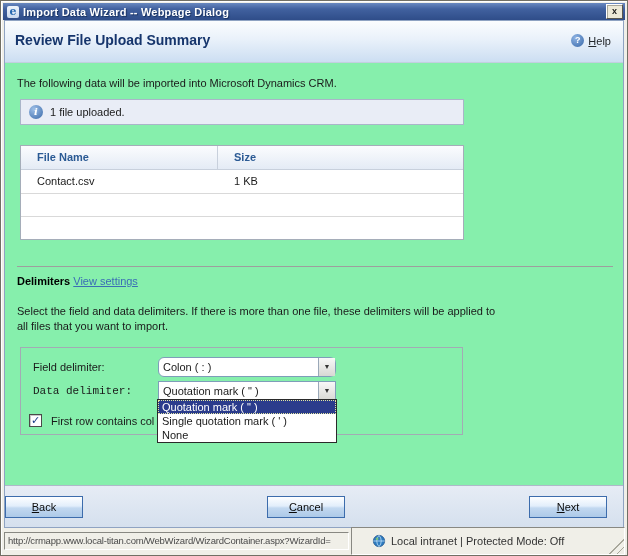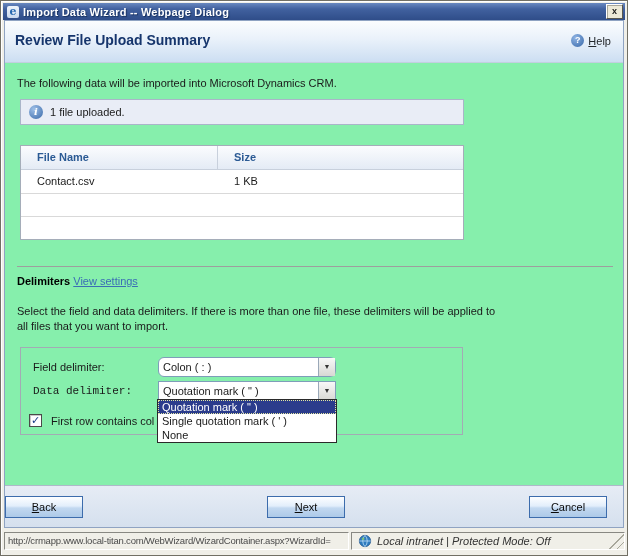--- a/index.html
+++ b/index.html
@@ -155,23 +155,23 @@
     position:absolute; left:2px; right:2px; bottom:3px; height:22px;
     background:#f0efe8; display:flex; align-items:center; font-size:11px; color:#333;
   }
   .url-field {
     width:345px; height:18px; margin-left:1px; flex:none;
     border-top:1px solid #888882; border-left:1px solid #888882;
     border-right:1px solid #ffffff; border-bottom:1px solid #ffffff;
     font-size:9.5px; color:#4a4a4a; letter-spacing:-0.2px;
     line-height:16px; padding:0 3px; white-space:nowrap; overflow:hidden;
   }
-  .zone-area { display:flex; align-items:center; gap:5px; padding-left:6px; flex:1;
-    border-top:1px solid #888882; border-left:1px solid #888882; height:18px;
-    border-right:1px solid #ffffff; border-bottom:1px solid #ffffff; margin-left:2px;font-style:italic; }
+  .zone-area { display:flex; align-items:center; gap:5px; padding-left:20px; flex:1;
+    border-top:1px solid #888882; border-left:1px solid #888882; height:28px;
+    border-right:1px solid #ffffff; border-bottom:1px solid #ffffff; margin-left:2px; }
   .globe-icon { width:14px; height:14px; flex:none; }
   .resize-grip {
     width:16px; height:16px; margin-left:auto; align-self:flex-end; cursor:nwse-resize;
     background:repeating-linear-gradient(135deg,#f0efe8 0 2px,#a8a79b 2px 3px,#f0efe8 3px 5px);
     clip-path:polygon(100% 0, 100% 100%, 0 100%);
   }
 </style>
 </head>
 <body>
 
@@ -245,22 +245,22 @@
       <div class="dropdown-list">
         <div class="dd-item selected">Quotation mark ( " )</div>
         <div class="dd-item">Single quotation mark ( ' )</div>
         <div class="dd-item">None</div>
       </div>
 
     </div>
 
     <div class="footer">
       <div class="btn"><span class="u">B</span><span>ack</span></div>
+      <div class="btn"><span class="u">C</span><span>ancel</span></div>
       <div class="btn"><span class="u">N</span><span>ext</span></div>
-      <div class="btn"><span class="u">C</span><span>ancel</span></div>
     </div>
 
   </div>
 
   <div class="statusbar">
     <div class="url-field">http://crmapp.www.local-titan.com/WebWizard/WizardContainer.aspx?WizardId=</div>
     <div class="zone-area">
       <svg class="globe-icon" viewBox="0 0 16 16">
         <circle cx="8" cy="8" r="6.5" fill="#2e7bbf" stroke="#1b4f86" stroke-width="0.8"></circle>
         <path d="M1.5 8h13 M8 1.5a9.5 9.5 0 0 1 0 13 M8 1.5a9.5 9.5 0 0 0 0 13" stroke="#bfe0f7" stroke-width="0.9" fill="none"></path>

